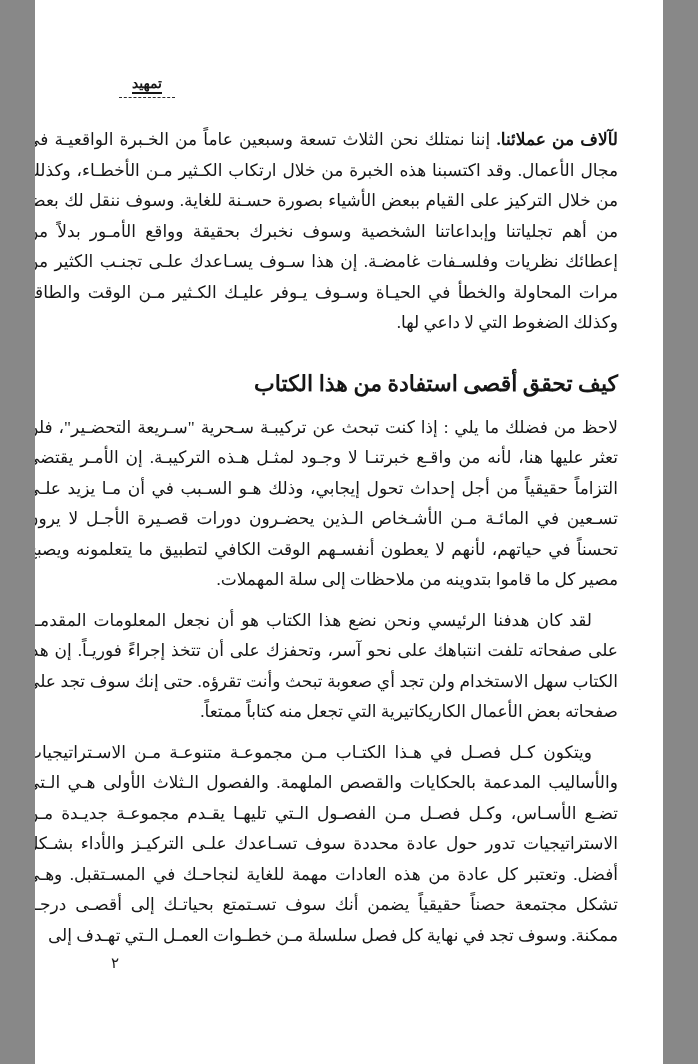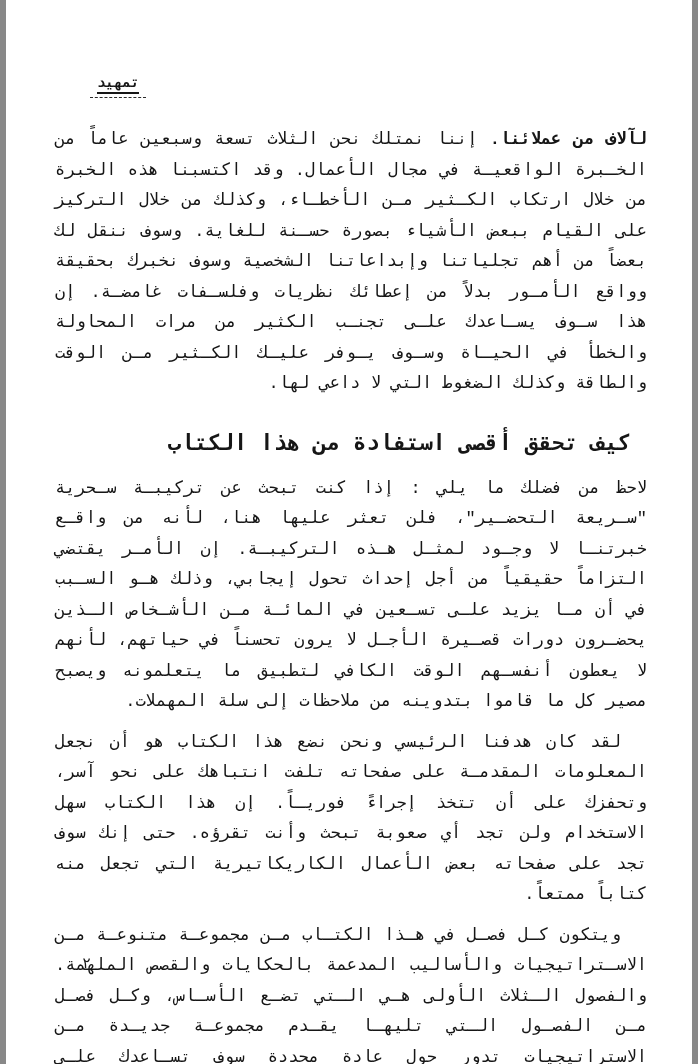--- a/index.html
+++ b/index.html
@@ -2,26 +2,26 @@
 <html lang="ar"><head>
 <meta charset="utf-8">
 <style>
   html, body {
     margin: 0;
     padding: 0;
     background: #888888;
   }
   .page {
     position: relative;
-    width: 686px;
+    width: 628px;
     height: 1064px;
     margin: 0 auto;
     background: #ffffff;
     overflow: hidden;
-    font-family: Liberation Mono, monospace;
+    font-family: Liberation Serif, serif;
     color: #161616;
     direction: rtl;
   }
   
   .running-header {
     position: absolute;
     top: 74px;
     left: 84px;
     direction: rtl;
     text-align: center;
@@ -55,21 +55,21 @@
   .body-text p {
     margin: 0 0 10px 0;
   }
   .body-text p.indent {
     text-indent: 26px; 
   }
   .section-heading {
     font-size: 22px;
     font-weight: bold;
     text-align: right;
-    margin: 32px 16px 16px 0;
+    margin: 32px 0 16px 0;
     line-height: 1.2;
   }
   .lead-bold {
     font-weight: bold;
   }
   .page-number {
     position: absolute;
     top: 954px;
     left: 76px;
     font-size: 15px;

